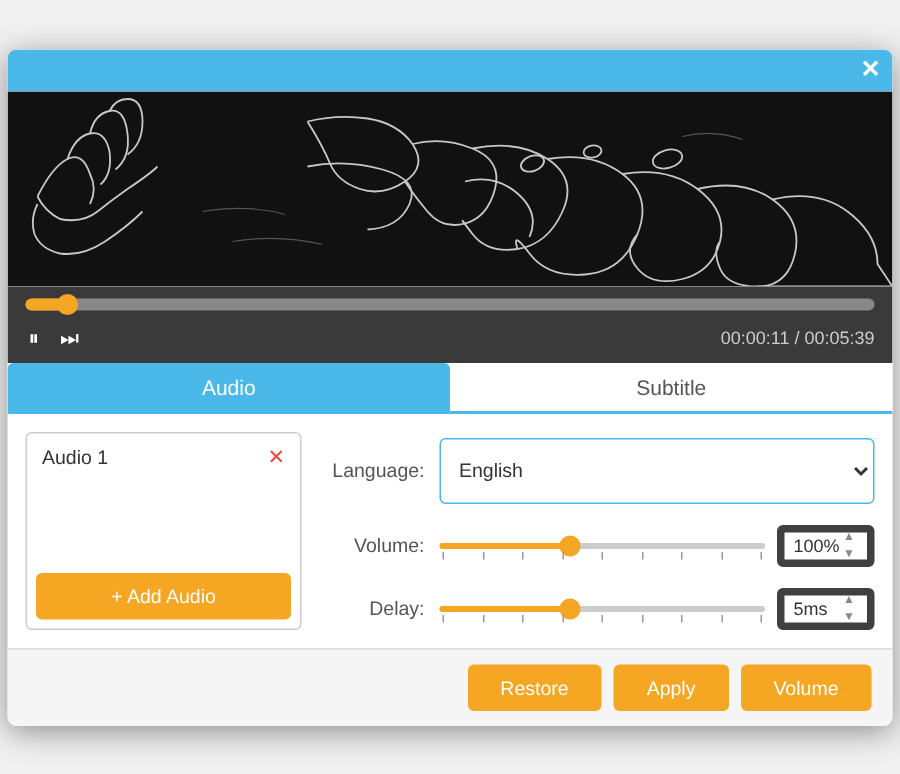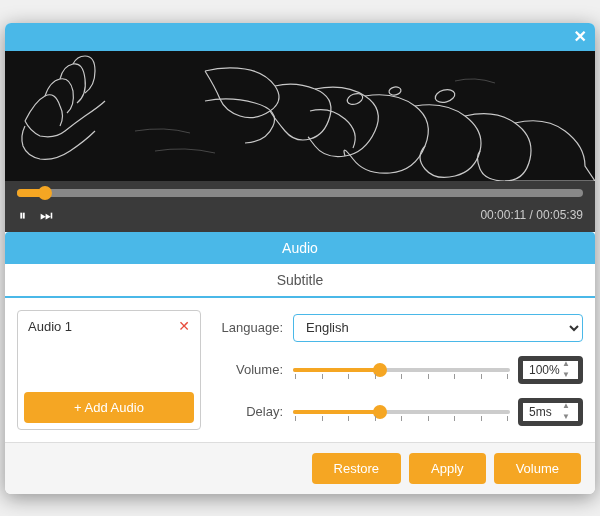--- a/index.html
+++ b/index.html
@@ -110,21 +110,20 @@
     .time-display {
       color: #ccc;
       font-size: 12px;
     }
 
     
     .tabs-row {
       display: flex;
       border-bottom: 2px solid #4ab8e8;
       background: #fff;
-      flex-direction: column;
     }
     .tab {
       flex: 1;
       text-align: center;
       padding: 8px 0;
       font-size: 14px;
       cursor: pointer;
       border: none;
       background: none;
     }
@@ -211,21 +210,21 @@
     }
     .setting-control {
       flex: 1;
       display: flex;
       align-items: center;
       gap: 8px;
     }
     
     .lang-select {
       flex: 1;
-      height: 28px;
+      height: 44px;
       border: 1px solid #4ab8e8;
       border-radius: 4px;
       padding: 0 8px;
       font-size: 13px;
       color: #333;
       background: #fff;
       cursor: pointer;
     }
 
     

